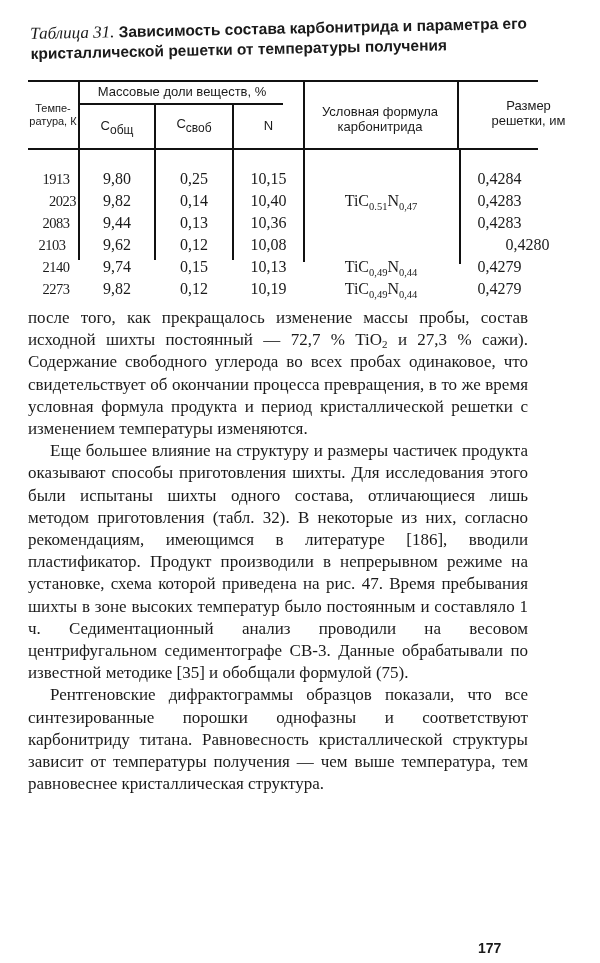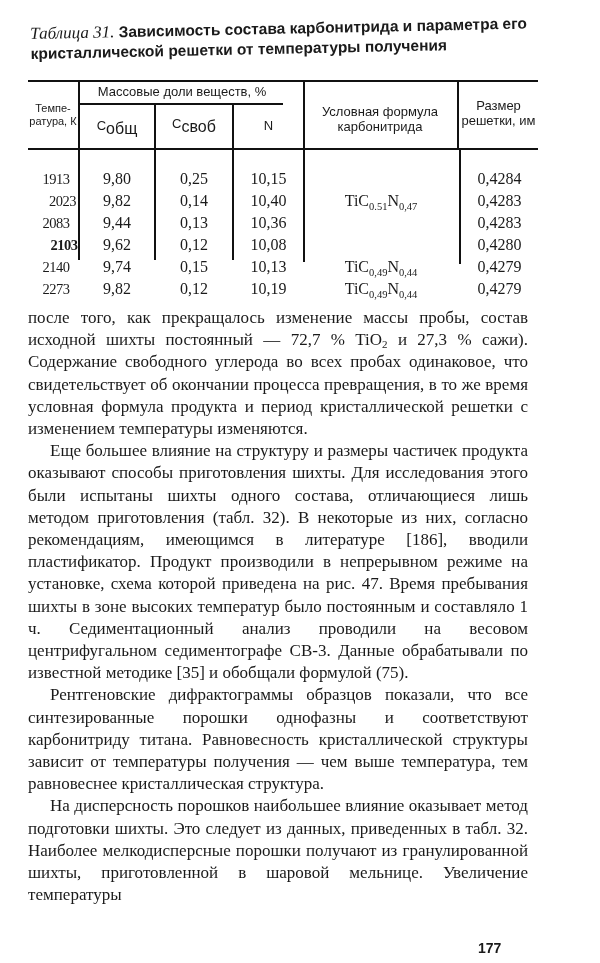--- a/index.html
+++ b/index.html
@@ -9,21 +9,21 @@
 
     .caption { position: absolute; left: 30px; top: 24px; width: 510px; font-family: "Liberation Sans", "DejaVu Sans", sans-serif;
       font-weight: bold; font-size: 15.5px; line-height: 20px; transform: rotate(-1.2deg); transform-origin: left top; }
     .caption .tab-label { font-family: "Liberation Serif", serif; font-style: italic; font-weight: normal; font-size: 17px; }
 
     .table-wrap { position: absolute; left: 28px; top: 78px; width: 510px; }
     .rule { position: absolute; left: 0; height: 2px; background: #111; }
     .vline { position: absolute; width: 2px; background: #111; }
     .hdr { position: absolute; font-family: "Liberation Sans", "DejaVu Sans", sans-serif; font-size: 13px; text-align: center; line-height: 15px; }
     .hdr.small { font-size: 11px; line-height: 13px; }
-    .hdr sub { font-size: 16px; margin-top: 6px; }
+    .hdr sub { font-size: 12px; margin-top: 6px; }
 
     .row { position: absolute; left: 0; width: 510px; height: 22px; font-size: 16px; }
     .cell { position: absolute; top: 0; text-align: center; line-height: 22px; }
     .cell sub { font-size: 10.5px; vertical-align: -4px; line-height: 0; }
     .cell.temp { font-size: 14.5px; letter-spacing: -0.5px; }
 
     .body-text { position: absolute; left: 28px; top: 307px; width: 500px; font-size: 17px; line-height: 22.2px; text-align: justify; }
     .body-text p { margin: 0; }
     .body-text p.indent { text-indent: 22px; }
     .body-text sub { font-size: 11px; vertical-align: -3px; line-height: 0; }
@@ -57,21 +57,21 @@
     <div class="vline" style="left:204px; top:72px; height:110px;"></div>
     <div class="vline" style="left:275px; top:72px; height:112px;"></div>
     <div class="vline" style="left:431px; top:72px; height:114px;"></div>
 
     <div class="hdr small" style="left:0; top:24px; width:50px;">Темпе-ратура, К</div>
     <div class="hdr" style="left:52px; top:6px; width:204px;">Массовые доли веществ, %</div>
     <div class="hdr" style="left:52px; top:40px; width:74px;"><span>C</span><sub>общ</sub></div>
     <div class="hdr" style="left:128px; top:38px; width:76px;"><span>C</span><sub>своб</sub></div>
     <div class="hdr" style="left:206px; top:40px; width:69px;">N</div>
     <div class="hdr" style="left:277px; top:26px; width:152px; width:150px;">Условная формула карбонитрида</div>
-    <div class="hdr" style="left:431px; top:20px; width:79px;">Размер решетки, им</div>
+    <div class="hdr" style="left:431px; top:20px; width:79px;padding-left:30px;">Размер решетки, им</div>
 
     <div class="row" style="top:90px;">
       <div class="cell temp" style="left:8px; width:40px;">1913</div>
       <div class="cell" style="left:52px; width:74px;">9,80</div>
       <div class="cell" style="left:128px; width:76px;">0,25</div>
       <div class="cell" style="left:206px; width:69px;">10,15</div>
       <div class="cell" style="left:433px; width:77px;">0,4284</div>
     </div>
     <div class="row" style="top:112px;">
       <div class="cell temp" style="left:8px; width:40px;text-align:right;">2023</div>
@@ -82,25 +82,25 @@
       <div class="cell" style="left:433px; width:77px;">0,4283</div>
     </div>
     <div class="row" style="top:134px;">
       <div class="cell temp" style="left:8px; width:40px;">2083</div>
       <div class="cell" style="left:52px; width:74px;">9,44</div>
       <div class="cell" style="left:128px; width:76px;">0,13</div>
       <div class="cell" style="left:206px; width:69px;">10,36</div>
       <div class="cell" style="left:433px; width:77px;">0,4283</div>
     </div>
     <div class="row" style="top:156px;">
-      <div class="cell temp" style="left:16px; width:40px;font-weight:bold;">2103</div>
+      <div class="cell temp" style="left:4px; width:40px;">2103</div>
       <div class="cell" style="left:52px; width:74px;">9,62</div>
       <div class="cell" style="left:128px; width:76px;">0,12</div>
       <div class="cell" style="left:206px; width:69px;">10,08</div>
-      <div class="cell" style="left:433px; width:77px;">0,4280</div>
+      <div class="cell" style="left:433px; width:77px;padding-left:28px;">0,4280</div>
     </div>
     <div class="row" style="top:178px;">
       <div class="cell temp" style="left:8px; width:40px;">2140</div>
       <div class="cell" style="left:52px; width:74px;">9,74</div>
       <div class="cell" style="left:128px; width:76px;">0,15</div>
       <div class="cell" style="left:206px; width:69px;">10,13</div>
       <div class="cell" style="left:277px; width:152px;"><span>TiC</span><sub>0,49</sub><span>N</span><sub>0,44</sub></div>
       <div class="cell" style="left:433px; width:77px;">0,4279</div>
     </div>
     <div class="row" style="top:200px;">
@@ -110,17 +110,16 @@
       <div class="cell" style="left:206px; width:69px;">10,19</div>
       <div class="cell" style="left:277px; width:152px;"><span>TiC</span><sub>0,49</sub><span>N</span><sub>0,44</sub></div>
       <div class="cell" style="left:433px; width:77px;">0,4279</div>
     </div>
   </div>
 
   <div class="body-text">
     <p><span>после того, как прекращалось изменение массы пробы, состав исходной шихты постоянный — 72,7 % TiO</span><sub>2</sub><span> и 27,3 % сажи). Содержание свободного углерода во всех пробах одинаковое, что свидетельствует об окончании процесса превращения, в то же время условная формула продукта и период кристаллической решетки с изменением температуры изменяются.</span></p>
     <p class="indent">Еще большее влияние на структуру и размеры частичек продукта оказывают способы приготовления шихты. Для исследования этого были испытаны шихты одного состава, отличающиеся лишь методом приготовления (табл. 32). В некоторые из них, согласно рекомендациям, имеющимся в литературе [186], вводили пластификатор. Продукт производили в непрерывном режиме на установке, схема которой приведена на рис. 47. Время пребывания шихты в зоне высоких температур было постоянным и составляло 1 ч. Седиментационный анализ проводили на весовом центрифугальном седиментографе СВ-3. Данные обрабатывали по известной методике [35] и обобщали формулой (75).</p>
     <p class="indent">Рентгеновские дифрактограммы образцов показали, что все синтезированные порошки однофазны и соответствуют карбонитриду титана. Равновесность кристаллической структуры зависит от температуры получения — чем выше температура, тем равновеснее кристаллическая структура.</p>
-    <p class="indent">На дисперсность порошков наибольшее влияние оказывает метод подготовки шихты. Это следует из данных, приведенных в табл. 32. Наиболее мелкодисперсные порошки получают из гранулированной шихты, приготовленной в шаровой мельнице. Увеличение температуры</p>
   </div>
 
   <div class="page-number">177</div>
 </div>
 
 </body></html>

